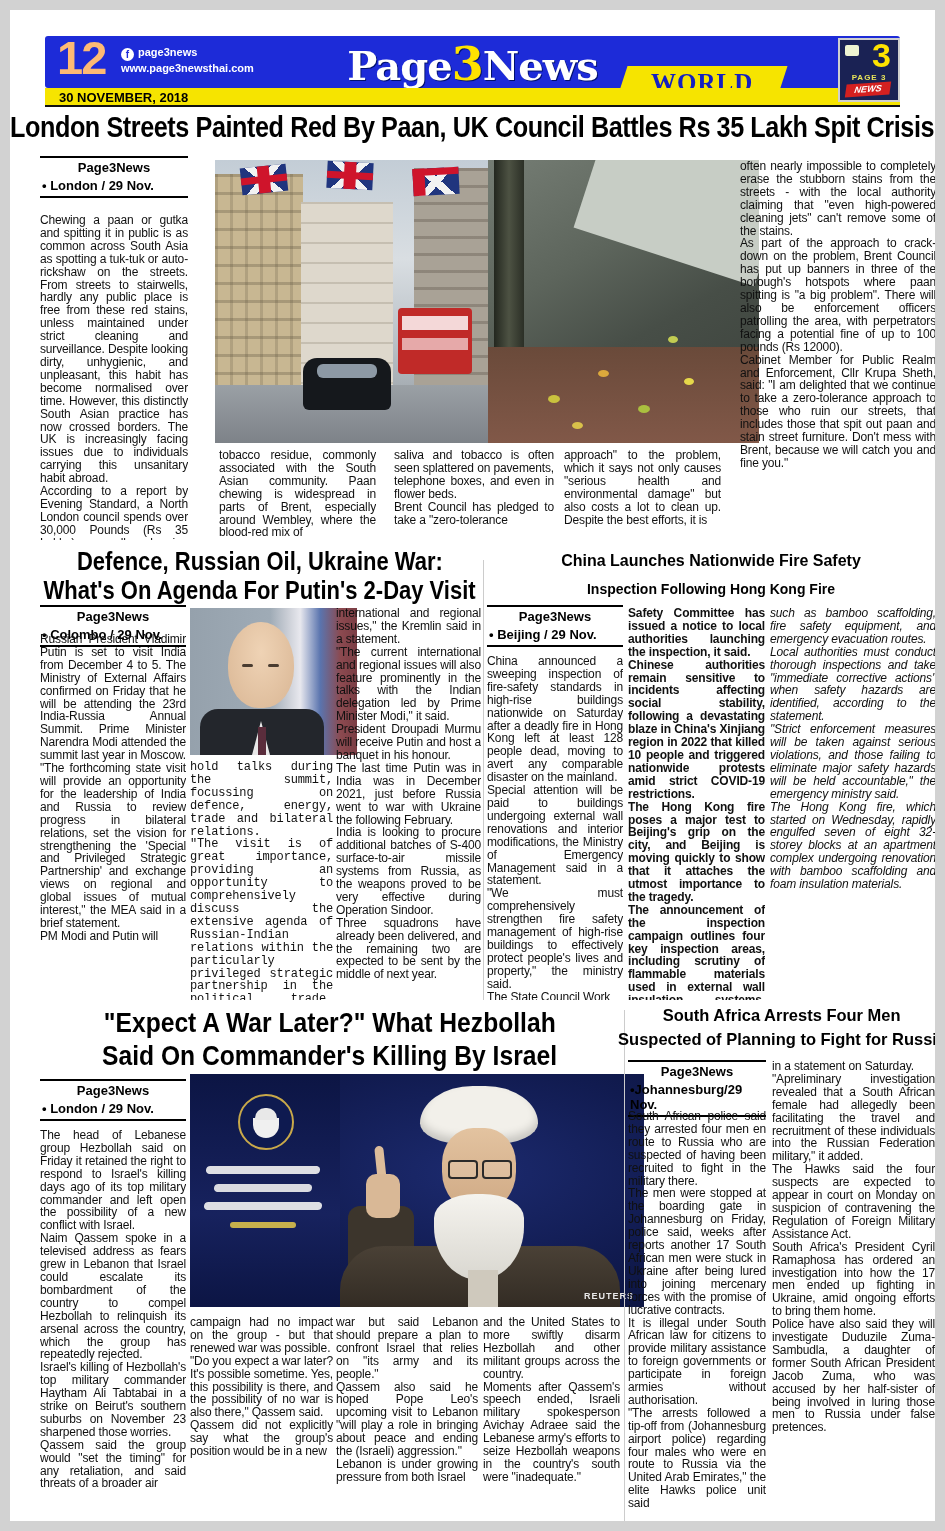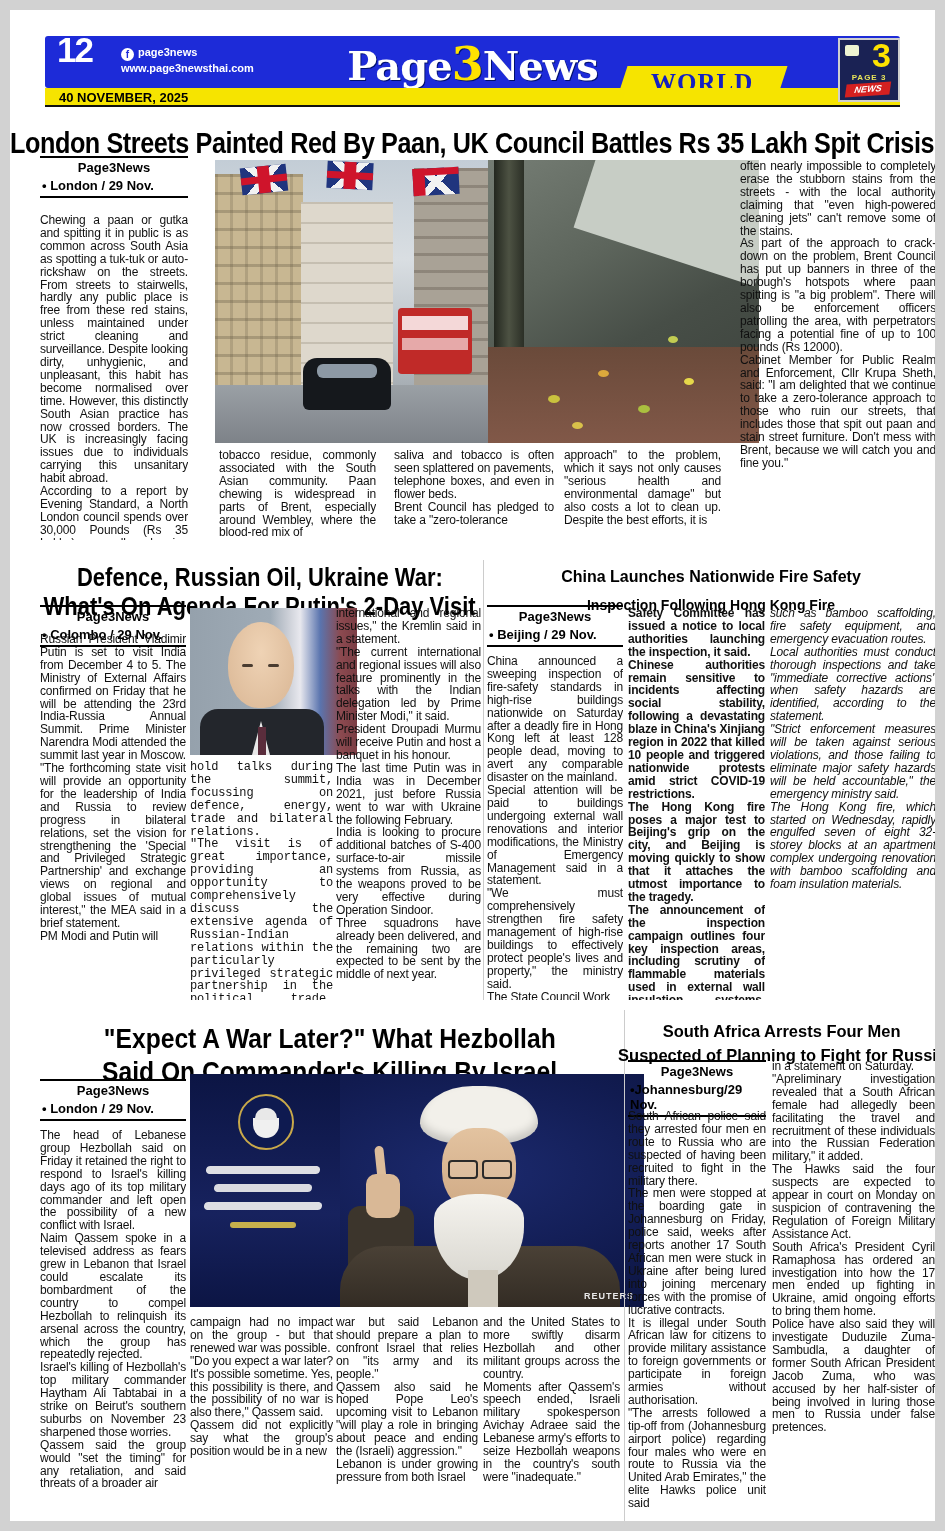--- a/index.html
+++ b/index.html
@@ -2,37 +2,37 @@
 <html><head>
 <meta charset="utf-8">
 <style>
   html,body{margin:0;padding:0;background:#ffffff;}
   .page{position:relative;width:945px;height:1531px;background:#ffffff;font-family:"Liberation Sans",sans-serif;overflow:hidden;}
   .frame{position:absolute;inset:0;border:10px solid #d2d2d2;pointer-events:none;z-index:50;}
   .sheet{position:absolute;inset:10px;background:#fff;}
 
   
   .mast{position:absolute;left:45px;top:36px;width:855px;height:52px;background:#1d2bd8;border-radius:3px;}
-  .pagenum{position:absolute;left:12px;top:-6px;color:#ffffff;font-size:35px;font-weight:bold;letter-spacing:-2px;}
+  .pagenum{position:absolute;left:12px;top:-6px;color:#fdba74;font-size:47px;font-weight:bold;letter-spacing:-2px;}
   .social{position:absolute;left:76px;top:9px;color:#fff;font-size:11px;font-weight:bold;line-height:15px;}
   .fb{display:inline-block;width:13px;height:13px;border-radius:50%;background:#fff;color:#1d2bd8;font-size:10px;font-weight:bold;text-align:center;line-height:13px;margin-right:4px;vertical-align:-2px;}
   .mast-title{position:absolute;left:0;right:0;top:1px;text-align:center;font-family:"DejaVu Serif",serif;font-weight:bold;font-size:40px;color:#fff;text-shadow:1px 1px 0 #00106e;letter-spacing:-1px;}
   .mast-title .n3{color:#ffe300;font-size:46px;}
   .world-tab{position:absolute;right:118px;top:30px;width:160px;height:34px;background:#f6e400;transform:skewX(-18deg);display:flex;align-items:center;justify-content:center;}
   .world-tab span{transform:skewX(18deg);color:#1520c0;font-family:"Liberation Serif",serif;font-weight:bold;font-size:25px;letter-spacing:1px;}
   .date-strip{position:absolute;left:45px;top:88px;width:855px;height:17px;background:#f6e400;border-bottom:2px solid #111;}
   .date-strip span{display:inline-block;margin-left:14px;font-size:13px;font-weight:bold;color:#000;line-height:17px;}
   .logo-box{position:absolute;left:838px;top:38px;width:62px;height:64px;background:#1a2254;border:2px solid #cfcfcf;box-sizing:border-box;z-index:5;}
   .logo-sq{position:absolute;left:5px;top:5px;width:14px;height:11px;background:#eef4d2;border-radius:2px;}
   .logo-3{position:absolute;right:7px;top:-4px;color:#ffe300;font-size:34px;font-weight:bold;}
   .logo-page3{position:absolute;left:0;right:0;top:33px;text-align:center;color:#e8e45a;font-size:8px;font-weight:bold;letter-spacing:1px;}
   .logo-news{position:absolute;left:6px;bottom:4px;width:44px;height:13px;background:#d42020;transform:skewX(-12deg) rotate(-4deg);color:#fff;font-style:italic;font-weight:bold;font-size:9px;text-align:center;line-height:13px;}
 
   
-  .headline{position:absolute;display:flex;justify-content:center;align-items:flex-start;flex-direction:column;margin-top:16px;}
+  .headline{position:absolute;display:flex;justify-content:center;align-items:flex-start;flex-direction:column;}
   .headline .hl{width:100%;display:flex;justify-content:center;}
   .headline .hl span{white-space:nowrap;font-weight:bold;color:#000;transform-origin:center;}
   .byline{position:absolute;border-top:2px solid #000;border-bottom:2px solid #000;padding:2px 2px 3px;box-sizing:border-box;}
   .byline .src{font-weight:bold;font-size:13px;text-align:center;color:#000;}
   .byline .dl{font-weight:bold;font-size:13px;text-align:left;color:#000;margin-top:3px;}
   .body-col{position:absolute;font-size:12px;line-height:12.9px;letter-spacing:-0.15px;color:#101010;text-align:justify;white-space:pre-line;overflow:hidden;}
   .photo{position:absolute;overflow:hidden;padding-left:24px;}
   .vdiv{position:absolute;width:1px;background:#cccccc;}
 
   .credit{position:absolute;right:10px;bottom:6px;color:#e8e8e8;font-size:9px;letter-spacing:1px;font-weight:bold;}
@@ -47,21 +47,21 @@
     <div class="pagenum">12</div>
     <div class="social">
       <div><span class="fb">f</span><span>page3news</span></div>
       <div>www.page3newsthai.com</div>
     </div>
     <div class="mast-title"><span>Page</span><span class="n3">3</span><span>News</span></div>
     <div class="world-tab">
         <span>WORLD</span>
       </div>
   </div>
-  <div class="date-strip"><span>40 NOVEMBER, 2025</span></div>
+  <div class="date-strip"><span>30 NOVEMBER, 2018</span></div>
   <div class="logo-box">
     <div class="logo-sq"></div>
     <div class="logo-3">3</div>
     <div class="logo-page3">PAGE 3</div>
     <div class="logo-news">NEWS</div>
   </div>
 
   <div class="headline" style="left:40px;top:110px;width:865px;">
     <div class="hl">
         <span style="font-size:30px;transform:scaleX(0.84);letter-spacing:-0.5px;">London Streets Painted Red By Paan, UK Council Battles Rs 35 Lakh Spit Crisis</span>

